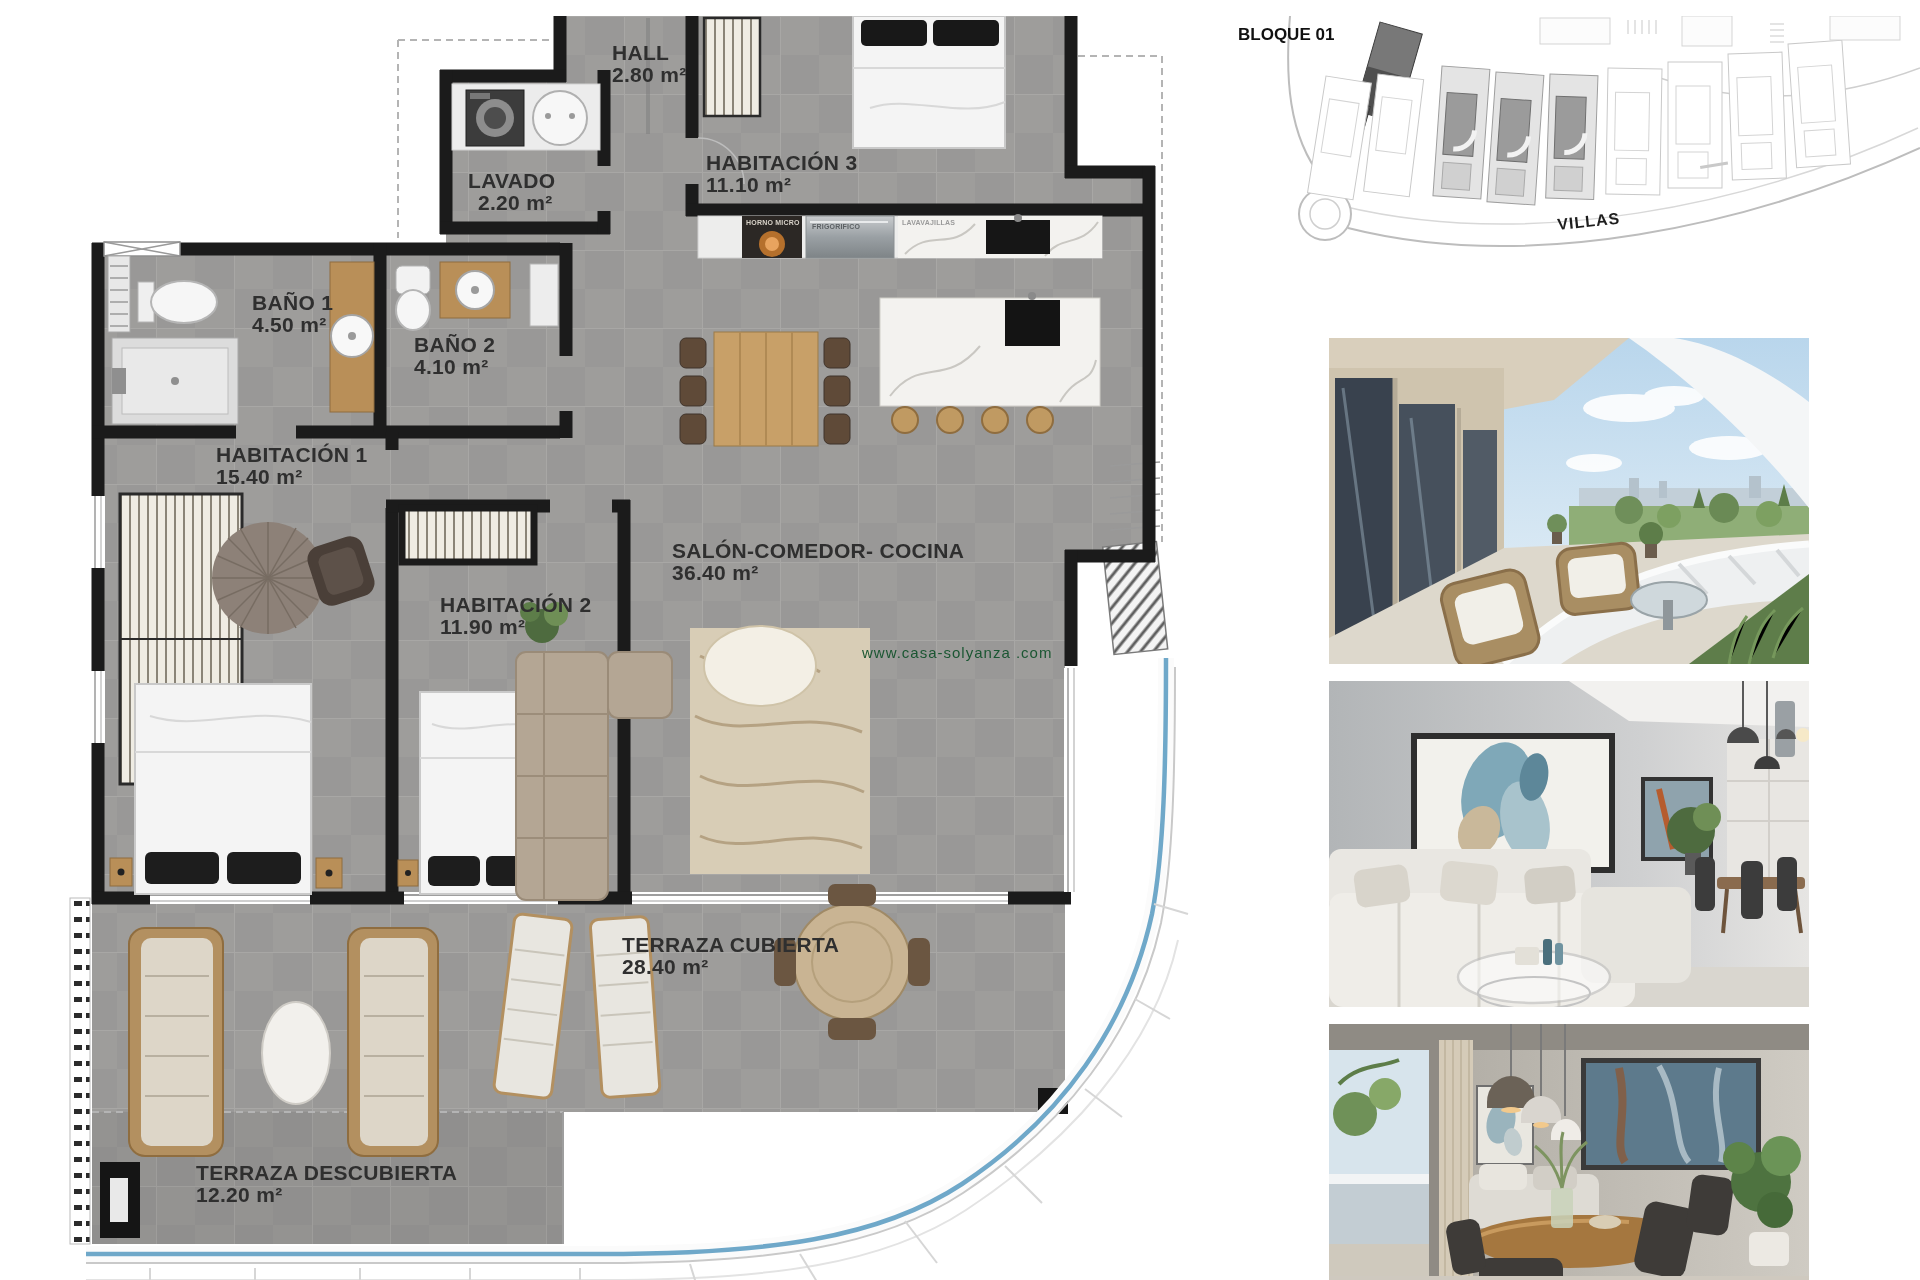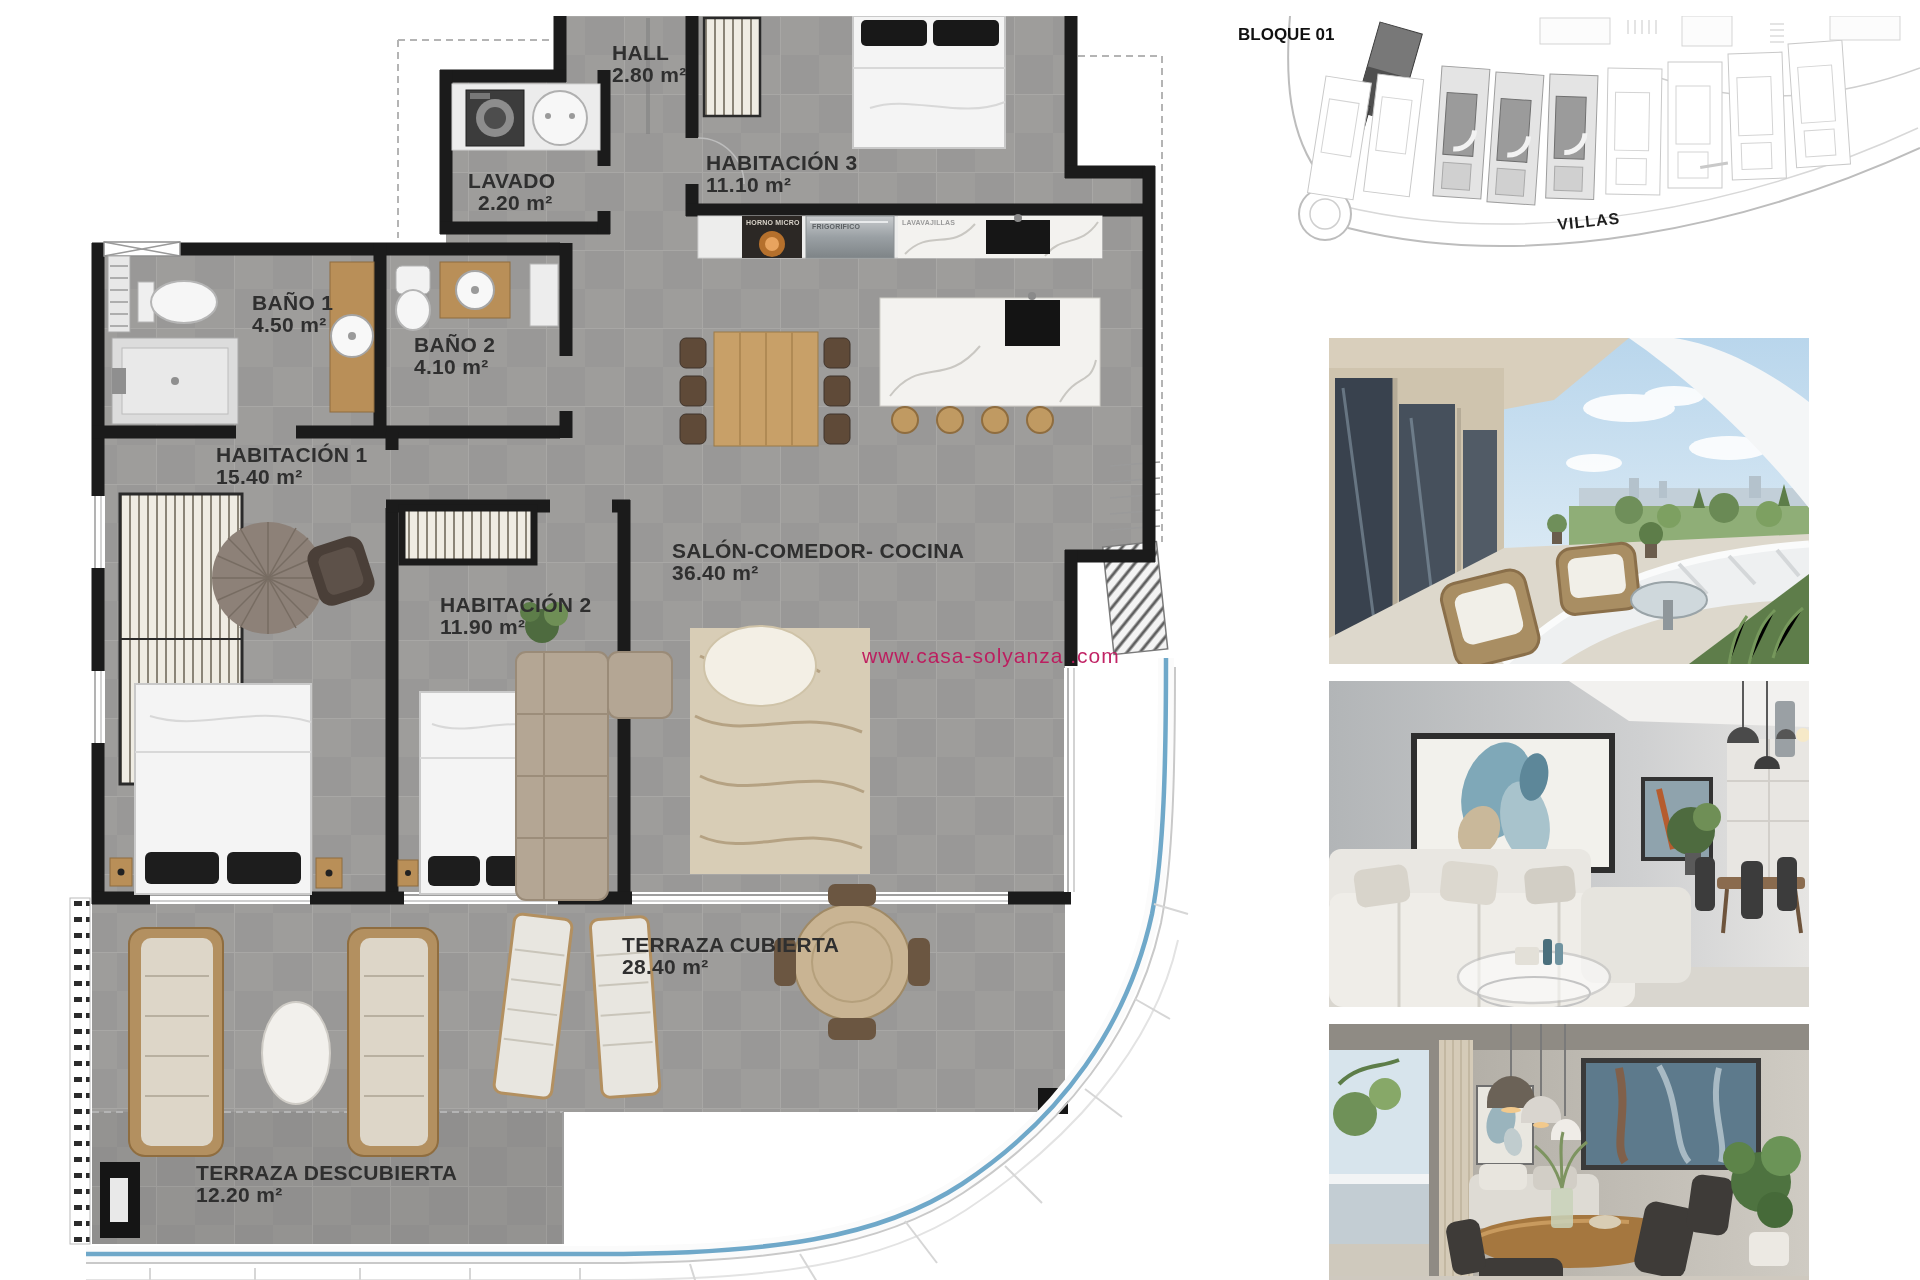--- a/index.html
+++ b/index.html
@@ -5,21 +5,21 @@
   html,body{margin:0;padding:0;background:#ffffff;}
   #stage{position:relative;width:1920px;height:1280px;background:#ffffff;overflow:hidden;
          font-family:"Liberation Sans",sans-serif;margin-top:16px;}
   .abs{position:absolute;}
   svg text{font-family:"Liberation Sans",sans-serif;}
   .lbl{font-weight:700;font-size:21px;fill:#2f2f2f;letter-spacing:.3px;}
   .lbl2{font-weight:700;font-size:21px;fill:#2f2f2f;letter-spacing:.3px;}
   .tiny{font-weight:700;font-size:7px;letter-spacing:.2px;}
   .splbl{font-weight:800;font-size:17px;fill:#111;}
   .spvillas{font-weight:800;font-size:16px;fill:#1d1d1d;letter-spacing:1px;}
-  #watermark{left:862px;top:628px;font-size:21px;color:#be185d;letter-spacing:1px;opacity:.95;}
+  #watermark{left:862px;top:628px;font-size:15px;color:#14532d;letter-spacing:1px;opacity:.95;}
 </style>
 </head>
 <body>
 
 <div id="stage">
 
   <svg class="abs" style="left:0;top:0" width="1230" height="1280" viewBox="0 0 1230 1280">
     <defs>
       <pattern id="tile" width="78" height="78" patternUnits="userSpaceOnUse">
         <rect width="78" height="78" fill="#999897"></rect>

